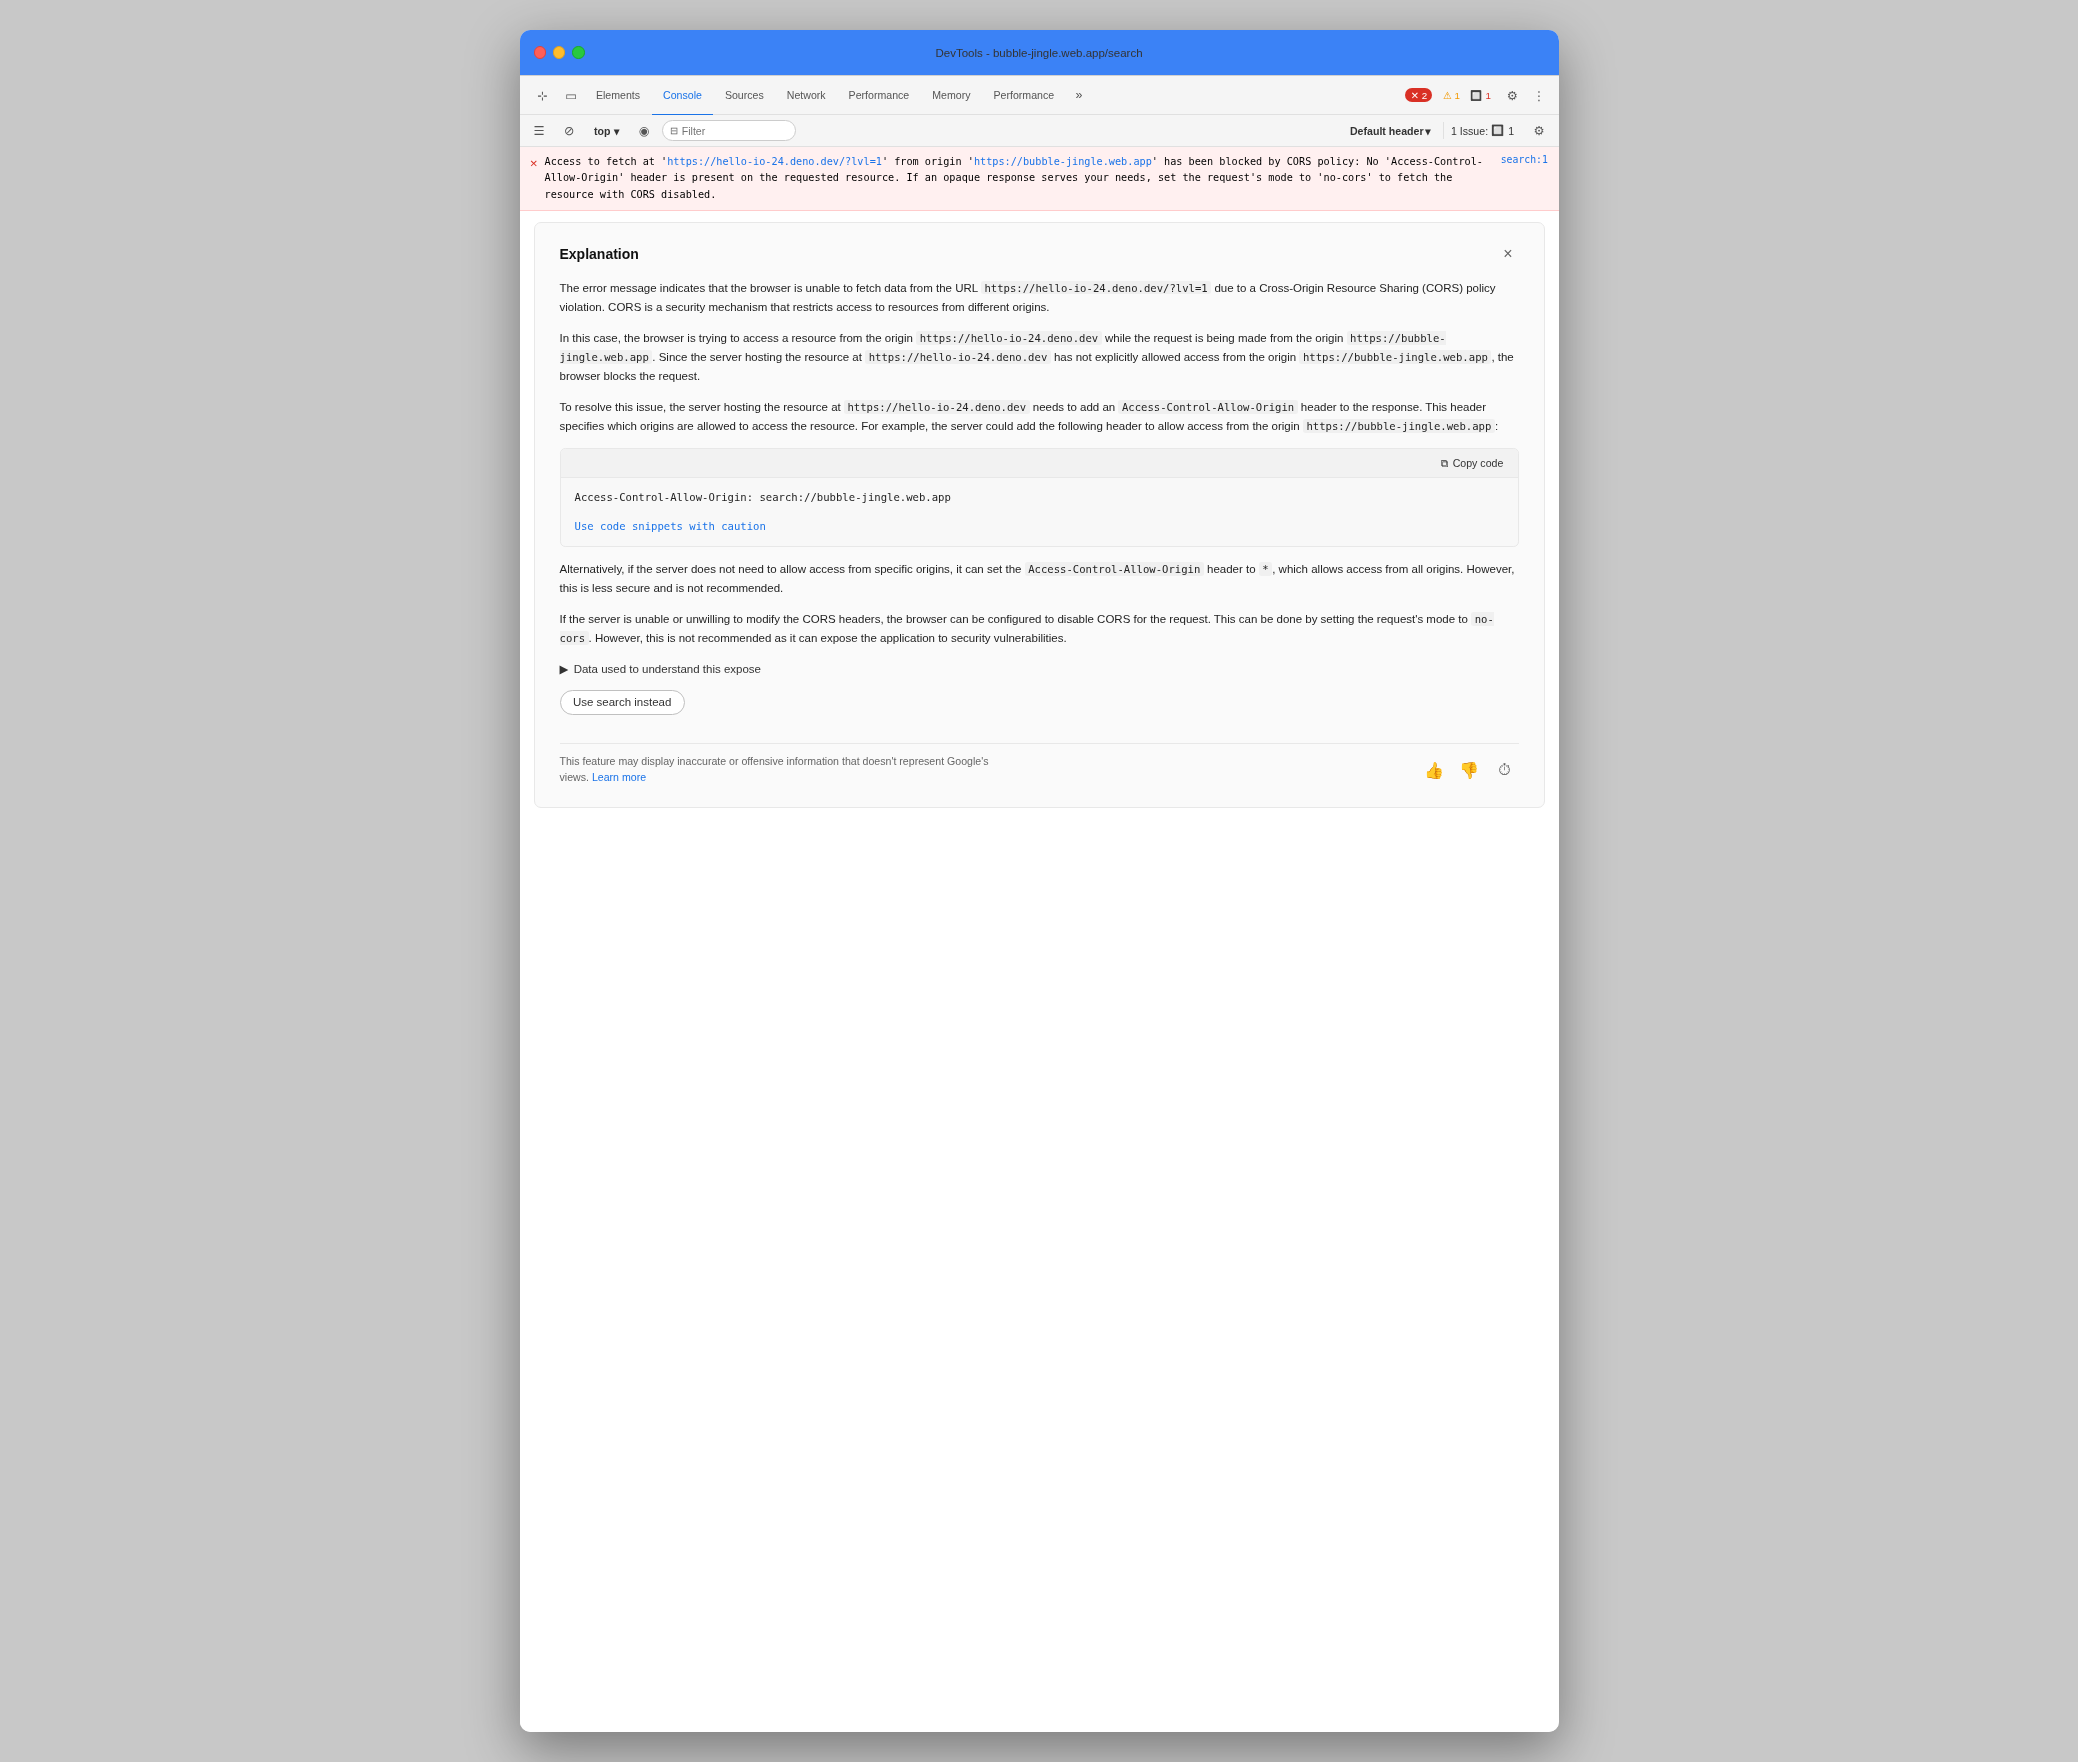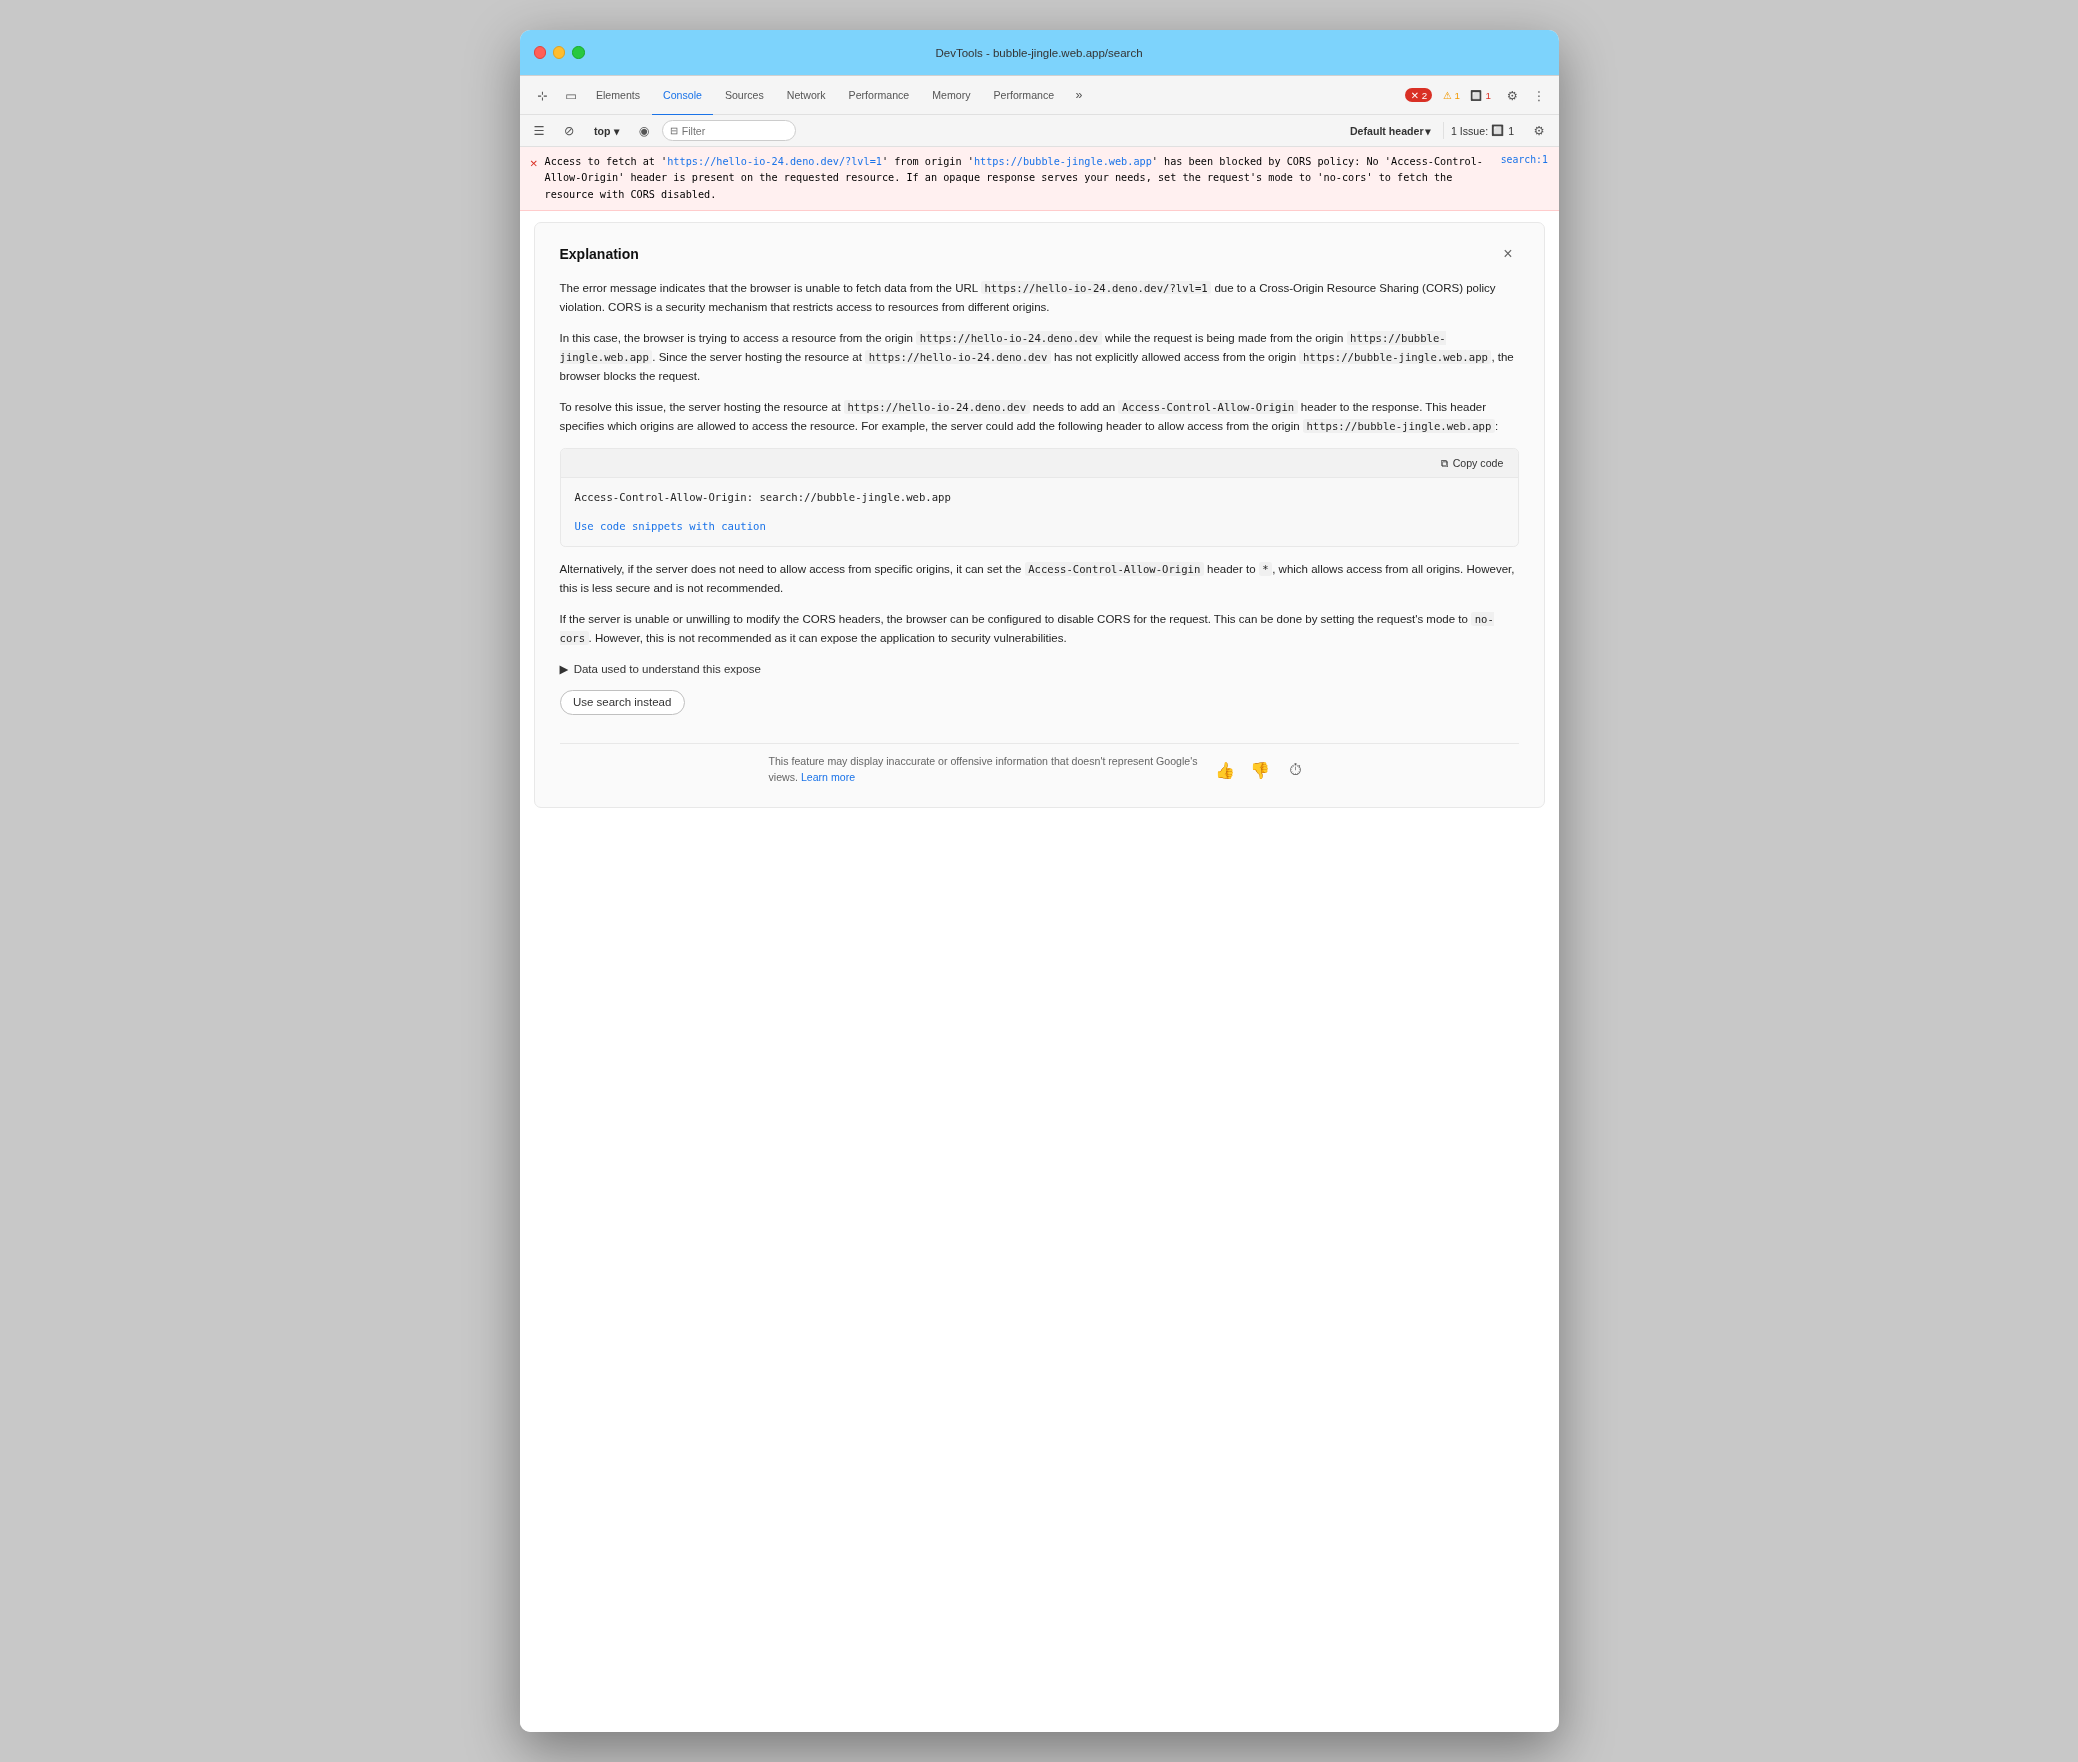--- a/index.html
+++ b/index.html
@@ -12,21 +12,21 @@
       font-family: -apple-system, BlinkMacSystemFont, 'Segoe UI', sans-serif;
     }
     .window {
       width: 1039px;
       background: #f5f5f5;
       border-radius: 10.6px;
       box-shadow: 0 17.7px 53px rgba(0,0,0,0.4);
       overflow: hidden;
     }
     .title-bar {
-      background: #7dd3fc;
+      background: #3b82f6;
       border-bottom: 0.9px solid #d0d0d0;
       height: 46px;
       display: flex;
       align-items: center;
       justify-content: center;
       position: relative;
     }
     .traffic-lights {
       position: absolute;
       left: 14px;
@@ -320,21 +320,21 @@
       border-radius: 14px;
       font-size: 11.5px;
       color: #333;
       background: white;
       cursor: pointer;
       margin: 3.5px 0 14px 0;
     }
     .card-footer {
       display: flex;
       align-items: center;
-      justify-content: center;
+      justify-content: space-between;
       margin-top: 14px;
       padding-top: 10.6px;
       border-top: 0.9px solid #e8e8e8;
     }
     .footer-disclaimer {
       font-size: 10.6px;
       color: #666;
       max-width: 443px;
       line-height: 1.5;
     }

